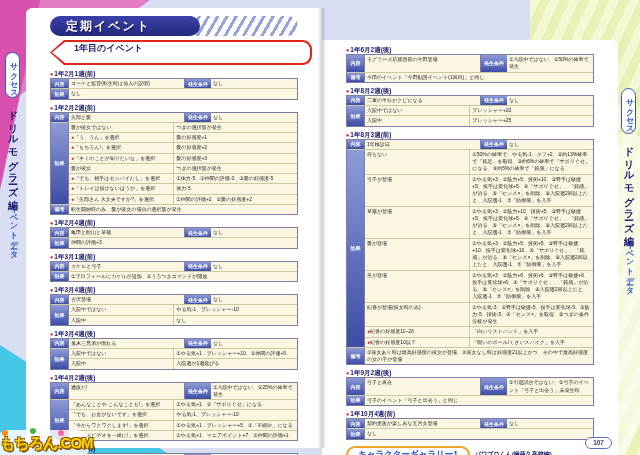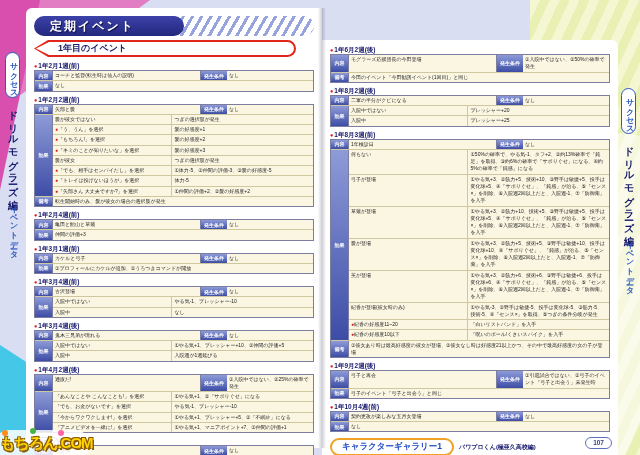--- a/index.html
+++ b/index.html
@@ -17,30 +17,30 @@
   .deco-right{right:0;top:0;width:110px;height:455px;
       background:repeating-linear-gradient(115deg,#f4f7d2 0 9px,#e9f0b4 9px 18px);}
   .deco-swoosh{right:-30px;top:120px;width:220px;height:420px;background:#ffffff;
       opacity:.55;transform:rotate(24deg);border-radius:50% 50% 0 0;}
   .spine{position:absolute;left:318px;top:8px;width:8px;height:440px;
       background:linear-gradient(90deg,rgba(0,0,0,0) 0,rgba(60,60,90,.25) 50%,rgba(0,0,0,0) 100%);z-index:5;}
   
   .page{position:absolute;top:8px;width:296px;height:440px;background:#ffffff;z-index:2;}
   .page-left{left:26px;border-radius:6px 0 0 6px;padding:0;}
   .page-right{left:322px;border-radius:0 6px 6px 0;margin-top:32px;}
-  .page-inner{position:absolute;inset:0;padding:6px 8px;box-sizing:border-box;}
+  .page-inner{position:absolute;inset:0;padding:6px 24px;box-sizing:border-box;}
   
   .stripes{position:relative;height:20px;margin:2px 0 4px 0;
      background:repeating-linear-gradient(120deg,#97a3dd 0 3px,rgba(0,0,0,0) 3px 8px);
      border-radius:10px;}
   .banner-main{position:absolute;left:0;top:0;height:20px;line-height:20px;
      min-width:150px;padding:0 16px;background:linear-gradient(#3c42a8,#23287e);
      border-radius:11px;color:#fff;font-weight:bold;font-size:12px;letter-spacing:2px;
      text-shadow:1px 1px 0 #11134d;box-sizing:border-box;}
-  .banner-sub-wrap{margin:2px 12px 5px 0;height:17px;position:relative;width:262px;}
+  .banner-sub-wrap{margin:2px 12px 5px 0;height:25px;position:relative;width:262px;}
   .banner-sub-red{position:absolute;inset:0;background:#e1251b;
      clip-path:polygon(14px 0,100% 0,100% 100%,14px 100%,0 50%);border-radius:0 9px 9px 0;}
   .banner-sub-white{position:absolute;inset:2px;background:#fff;
      clip-path:polygon(13px 0,100% 0,100% 100%,13px 100%,0 50%);border-radius:0 8px 8px 0;
      color:#1b1e6e;font-weight:bold;font-size:9px;line-height:13px;padding-left:22px;box-sizing:border-box;}
   
   .blocks{display:block;}
   .event-block{margin-bottom:4px;}
   .block-title{font-size:6.5px;font-weight:bold;color:#15176b;line-height:8px;}
   .block-title .bullet{color:#d81e1e;font-size:5.5px;margin-right:1px;}

